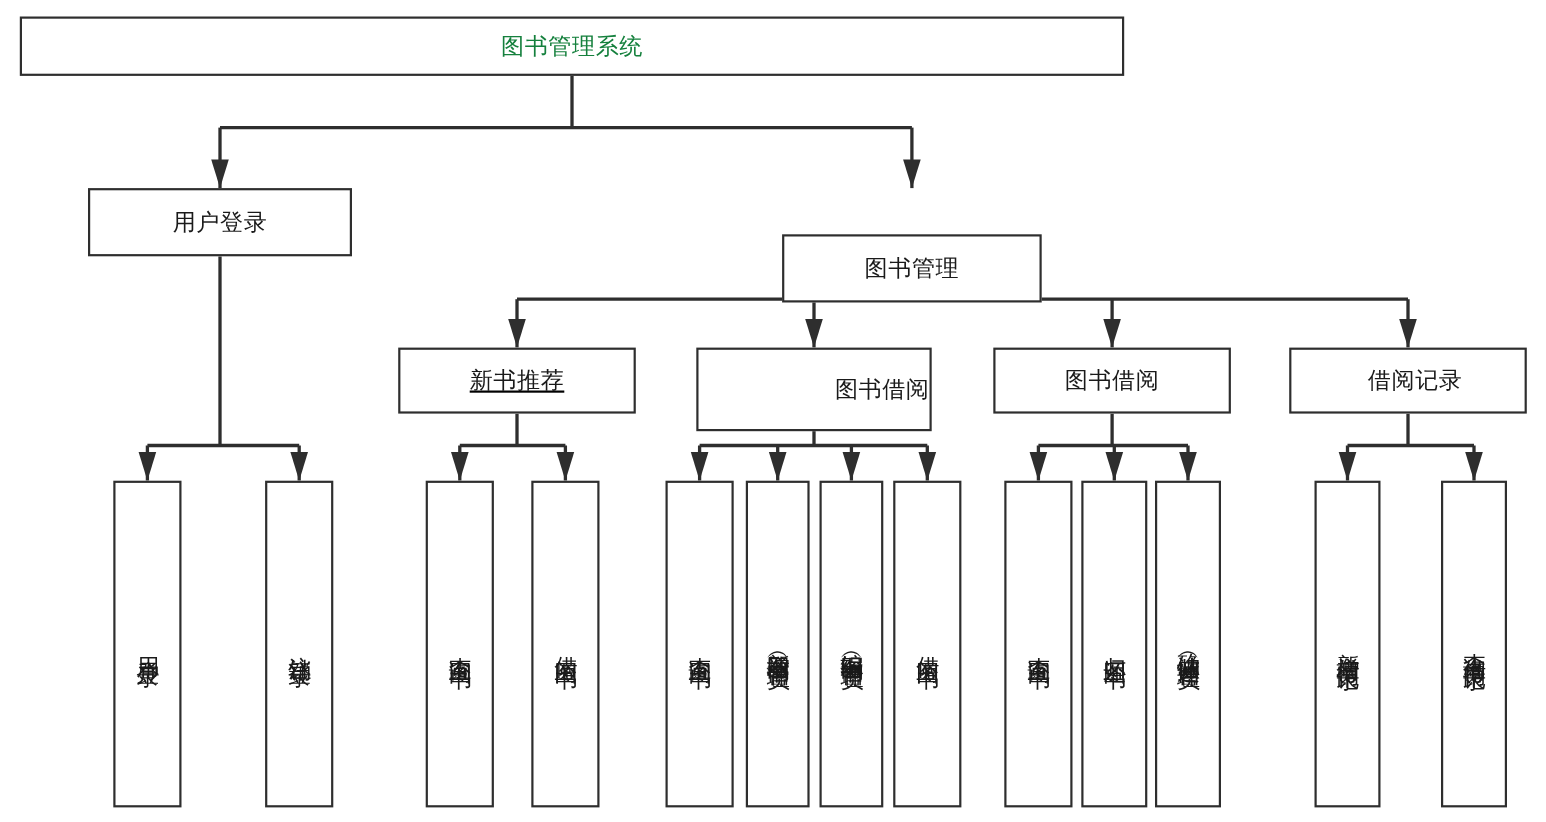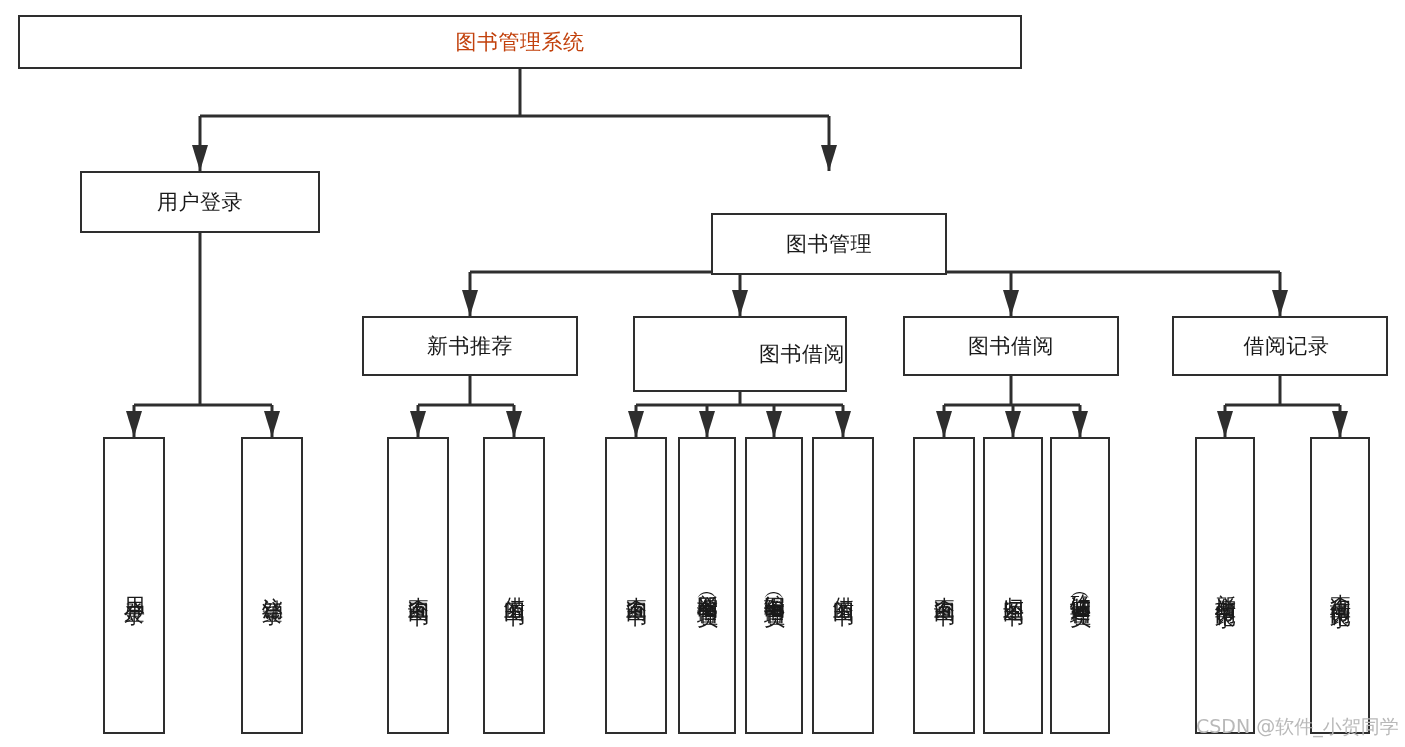--- a/index.html
+++ b/index.html
@@ -116,29 +116,29 @@
       <path d="M1072 411 L1088 411 L1080 437 Z" fill="#2e2e2e"></path>
       <line x1="1280" y1="376" x2="1280" y2="405" stroke="#2e2e2e" stroke-width="3"></line>
       <line x1="1225" y1="405" x2="1340" y2="405" stroke="#2e2e2e" stroke-width="3"></line>
       <line x1="1225" y1="405" x2="1225" y2="437" stroke="#2e2e2e" stroke-width="3"></line>
       <path d="M1217 411 L1233 411 L1225 437 Z" fill="#2e2e2e"></path>
       <line x1="1340" y1="405" x2="1340" y2="437" stroke="#2e2e2e" stroke-width="3"></line>
       <path d="M1332 411 L1348 411 L1340 437 Z" fill="#2e2e2e"></path>
     </svg>
   <div id="node-layer">
       <div class="node-box" style="left: 18px; top: 15px; width: 1004px; height: 54px; border-color: rgb(46, 46, 46); background: rgb(255, 255, 255);">
-        <div class="node-label" style="color: #c2410c;">图书管理系统</div>
+        <div class="node-label" style="color: #15803d;">图书管理系统</div>
       </div>
       <div class="node-box" style="left: 80px; top: 171px; width: 240px; height: 62px; border-color: rgb(46, 46, 46); background: rgb(255, 255, 255);">
         <div class="node-label" style="color: rgb(26, 26, 26);">用户登录</div>
       </div>
       <div class="node-box" style="left: 711px; top: 171px; width: 236px; height: 62px; border-color: rgb(46, 46, 46); background: rgb(255, 255, 255); margin-top: 42px;">
         <div class="node-label" style="color: rgb(26, 26, 26);">图书管理</div>
       </div>
-      <div class="node-box" style="left: 362px; top: 316px; width: 216px; height: 60px; border-color: rgb(46, 46, 46); background: rgb(255, 255, 255);">
+      <div class="node-box" style="left: 362px; top: 316px; width: 216px; height: 60px; border-color: rgb(46, 46, 46); background: rgb(255, 255, 255); text-decoration: underline;">
         <div class="node-label" style="color: rgb(26, 26, 26);">新书推荐</div>
       </div>
       <div class="node-box" style="left: 633px; top: 316px; width: 214px; height: 76px; border-color: rgb(46, 46, 46); background: rgb(255, 255, 255); justify-content: flex-end;">
         <div class="node-label" style="color: rgb(26, 26, 26);">图书借阅</div>
       </div>
       <div class="node-box" style="left: 903px; top: 316px; width: 216px; height: 60px; border-color: rgb(46, 46, 46); background: rgb(255, 255, 255);">
         <div class="node-label" style="color: rgb(26, 26, 26);">图书借阅</div>
       </div>
       <div class="node-box" style="left: 1172px; top: 316px; width: 216px; height: 60px; border-color: rgb(46, 46, 46); background: rgb(255, 255, 255); padding-left: 13px;">
         <div class="node-label" style="color: rgb(26, 26, 26);">借阅记录</div>
@@ -176,14 +176,13 @@
       <div class="node-box vertical tall" style="left: 1050px; top: 437px; width: 60px; height: 297px; border-color: rgb(46, 46, 46); background: rgb(255, 255, 255);">
         <div class="node-label" style="color: rgb(26, 26, 26);">确认归还（管理员）</div>
       </div>
       <div class="node-box vertical" style="left: 1195px; top: 437px; width: 60px; height: 297px; border-color: rgb(46, 46, 46); background: rgb(255, 255, 255);">
         <div class="node-label" style="color: rgb(26, 26, 26);">新增借阅记录</div>
       </div>
       <div class="node-box vertical" style="left: 1310px; top: 437px; width: 60px; height: 297px; border-color: rgb(46, 46, 46); background: rgb(255, 255, 255);">
         <div class="node-label" style="color: rgb(26, 26, 26);">查询借阅记录</div>
       </div>
     </div>
-  <div class="watermark" style="left:1196px; top:714px;">CSDN @软件_小贺同学</div>
 </div>
 
 </body></html>

